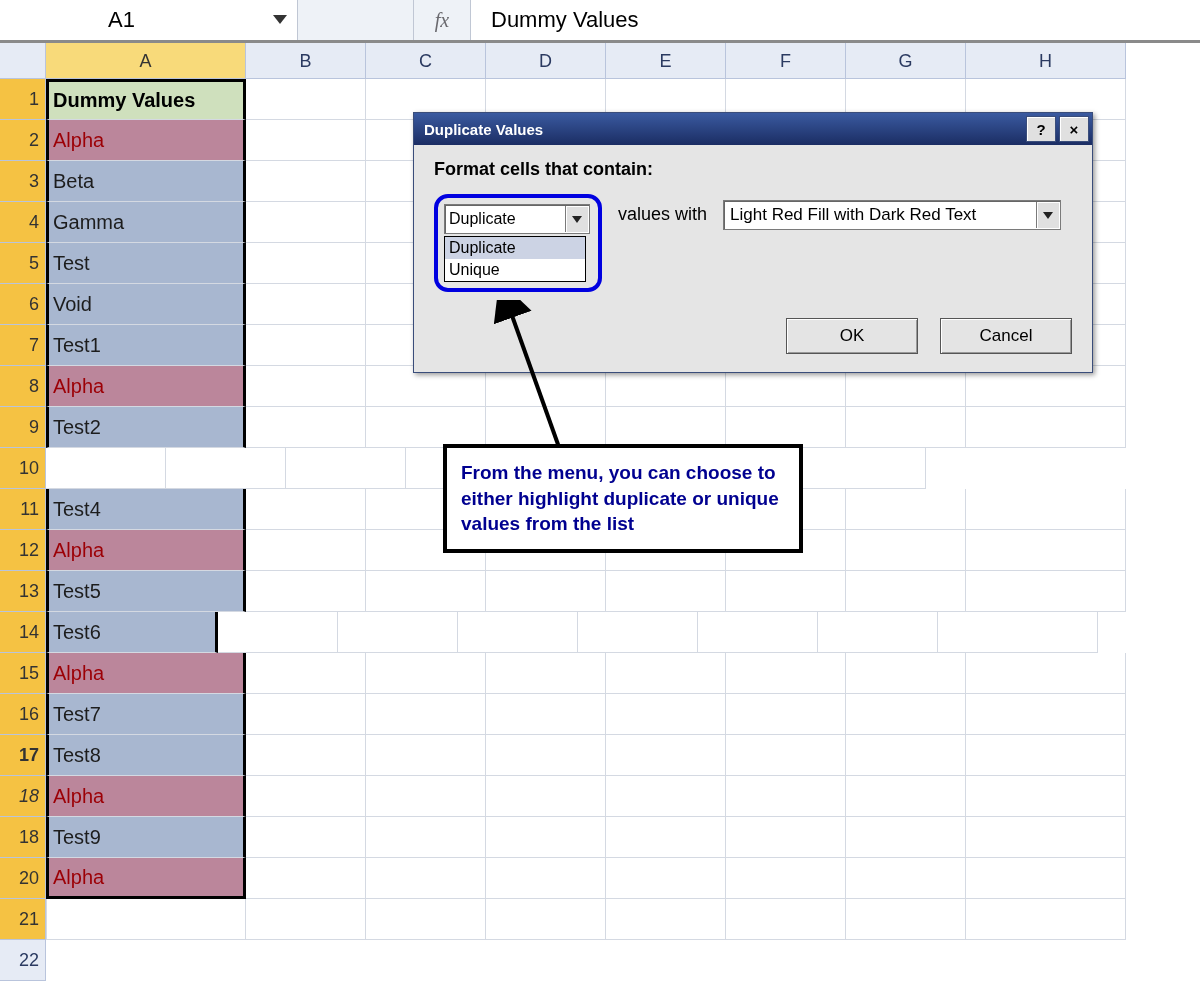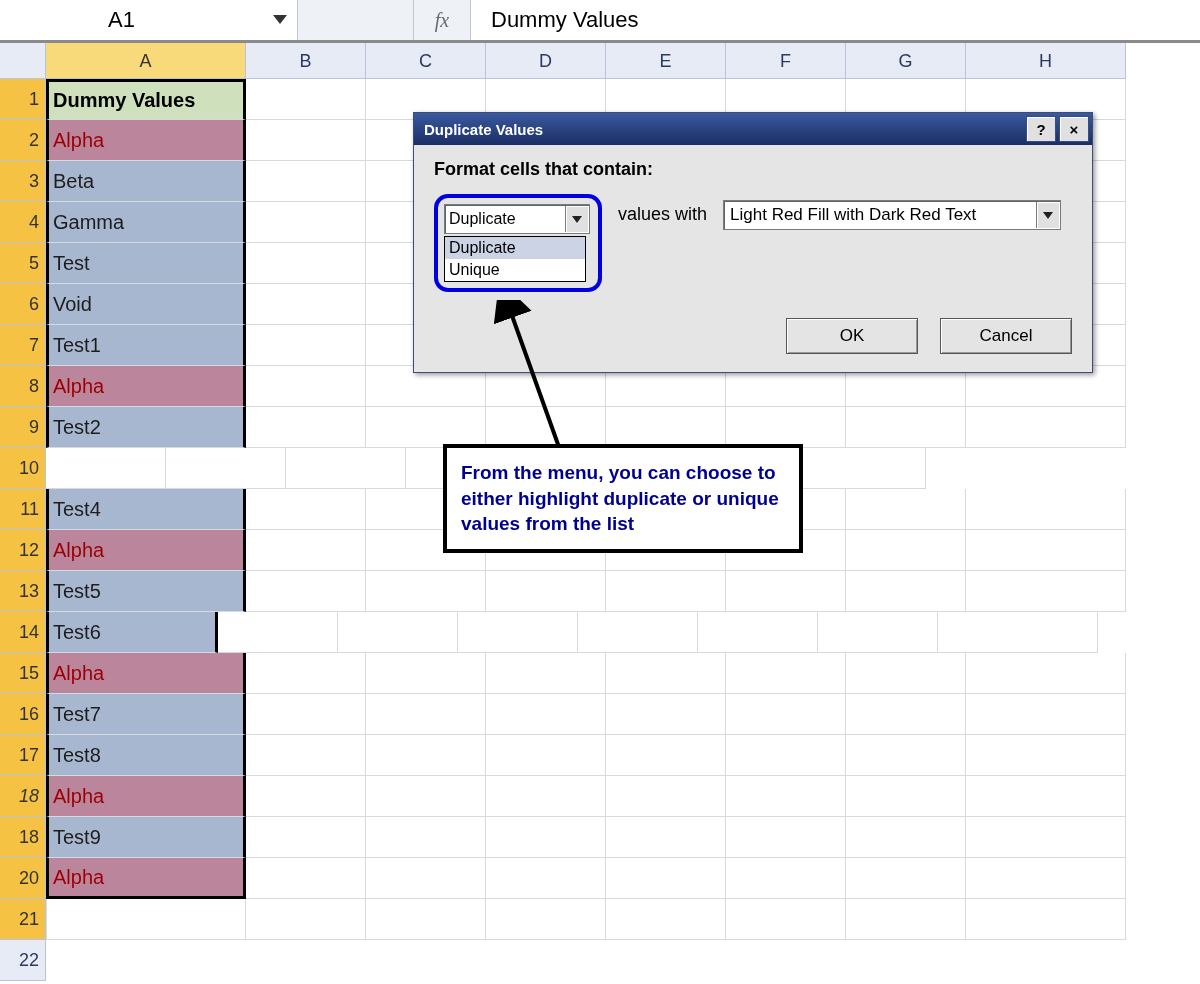--- a/index.html
+++ b/index.html
@@ -397,21 +397,21 @@
         <div class="row-h selected" style="height: 41px;">7</div>
         <div class="row-h selected" style="height: 41px;">8</div>
         <div class="row-h selected" style="height: 41px;">9</div>
         <div class="row-h selected" style="height: 41px;">10</div>
         <div class="row-h selected" style="height: 41px;">11</div>
         <div class="row-h selected" style="height: 41px;">12</div>
         <div class="row-h selected" style="height: 41px;">13</div>
         <div class="row-h selected" style="height: 41px;">14</div>
         <div class="row-h selected" style="height: 41px;">15</div>
         <div class="row-h selected" style="height: 41px;">16</div>
-        <div class="row-h selected" style="height: 41px;">17</div>
+        <div class="row-h selected" style="height: 41px; font-weight: bold;">17</div>
         <div class="row-h selected" style="height: 41px; font-style: italic;">18</div>
         <div class="row-h selected" style="height: 41px;">18</div>
         <div class="row-h selected" style="height: 41px;">20</div>
         <div class="row-h selected" style="height: 41px;">21</div>
         <div class="row-h" style="height: 41px;">22</div>
       </div>
     <div class="cells" id="cells">
         <div class="row">
           <div class="cell colA header-cell" style="width: 200px; height: 41px;">Dummy Values</div>
           <div class="cell" style="width: 120px; height: 41px;"></div>

